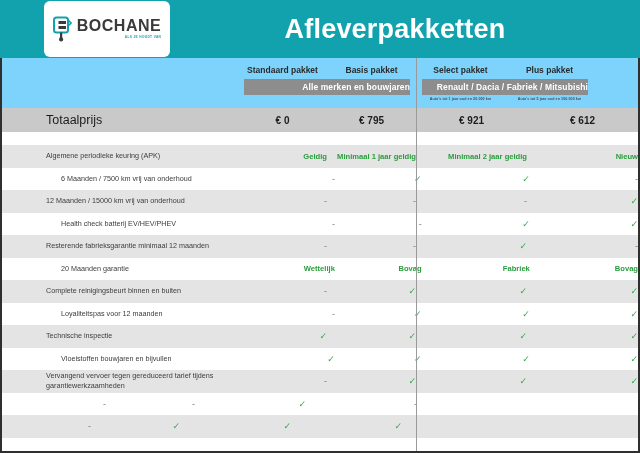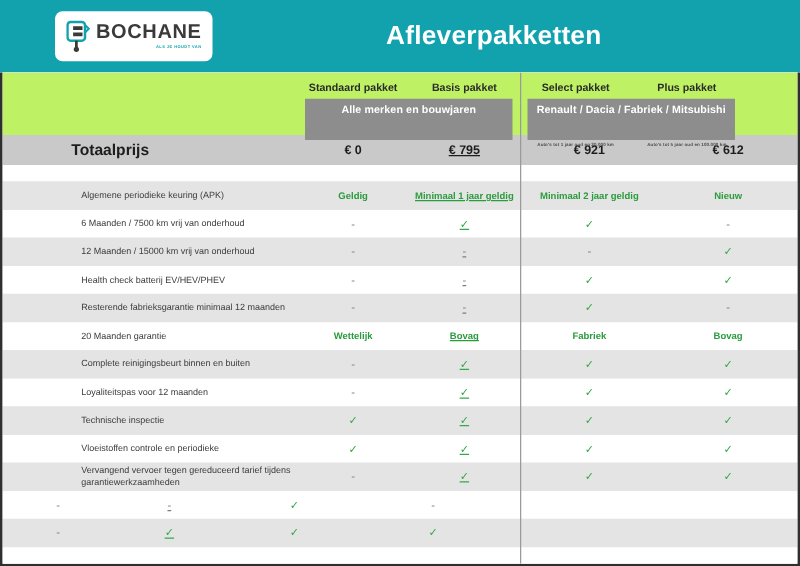--- a/index.html
+++ b/index.html
@@ -18,21 +18,21 @@
   
   .header {
     height: 58px;
     background: #12a2ad;
     display: flex;
     align-items: center;
     position: relative;
   }
   .logo-box {
     width: 126px;
-    height: 40px;
+    height: 56px;
     background: #ffffff;
     border-radius: 6px;
     margin-left: 44px;
     display: flex;
     align-items: center;
     justify-content: center;
     box-sizing: border-box;
     padding: 7px 6px;
   }
   .logo-inner {
@@ -64,21 +64,21 @@
     color: #12a2ad;
     margin-top: 2px;
     font-weight: bold;
   }
   .header-title {
     position: absolute;
     left: 0;
     right: 0;
     text-align: center;
     color: #ffffff;
-    font-size: 21px;
+    font-size: 27px;
     font-weight: bold;
     letter-spacing: 0.2px;
     padding-left: 150px;
     box-sizing: border-box;
     pointer-events: none;
   }
 
   
   .sheet {
     position: relative;
@@ -88,21 +88,21 @@
     box-sizing: border-box;
     border-left: 2px solid #2f2f2f;
     border-right: 2px solid #2f2f2f;
     border-bottom: 2px solid #2f2f2f;
     overflow: hidden;
   }
 
   
   .colhead {
     height: 50px;
-    background: #bef264;
+    background: #7dd3fc;
     display: flex;
     position: relative;
   }
   .colhead .c-label { width: 236px; }
   .colhead .grp {
     display: flex;
     flex-direction: column;
     position: relative;
   }
   .grp-left  { width: 178px; }
@@ -119,22 +119,22 @@
     color: #2b2b2b;
     text-align: center;
     flex: 1;
   }
   .grp-band {
     margin: 4px 6px 0 6px;
     background: #8d8d8d;
     color: #ffffff;
     font-size: 8.5px;
     font-weight: bold;
-    text-align: center;
-    padding: 3px 0 20px 0;
+    text-align: right;
+    padding: 3px 0 3px 0;
     letter-spacing: 0.1px;
   }
   .grp-notes {
     display: flex;
     justify-content: space-around;
     margin-top: 2px;
   }
   .pkg-note {
     flex: 1;
     text-align: center;
@@ -146,71 +146,71 @@
 
   
   .totalrow {
     height: 24px;
     background: #c9c9c9;
     display: flex;
     align-items: center;
   }
   .totalrow .c-label {
     width: 236px;
-    padding-left: 55px;
+    padding-left: 44px;
     box-sizing: border-box;
     font-size: 12.5px;
-    font-weight: bold;
+    font-weight: normal;
     color: #1d1d1d;
   }
   .totalrow .cell {
     font-size: 10px;
     font-weight: bold;
     color: #1d1d1d;
     text-align: center;
   }
 
   .spacer-row { height: 13px; background: #ffffff; }
 
   
   .row {
     display: flex;
     align-items: center;
     min-height: 22.5px;
   }
   .row.alt  { background: #e4e4e4; }
-  .row.base { background: #ffffff; }
+  .row.base { background: #ffffff; margin-left: 15px; }
   .row .c-label {
     width: 236px;
-    padding-left: 63px;
+    padding-left: 44px;
     box-sizing: border-box;
     font-size: 7.2px;
     color: #3c3c3c;
     line-height: 1.45;
   }
   .row .cell {
-    text-align: center;
+    text-align: right;
     font-size: 7.6px;
     color: #2a9c3d;
     font-weight: bold;
   }
   .cell.dash {
     color: #7b7b7b;
     font-weight: normal;
     font-size: 9px;
   }
   .cell.tick {
     color: #36a94a;
     font-size: 9px;
     font-weight: normal;
   }
 
   
   .cell.col0 { width: 89px; }
-  .cell.col1 { width: 89px; text-decoration: underline; }
+  .cell.col1 { width: 89px; }
   .cell.col2 { width: 111px; }
   .cell.col3 { width: 111px; }
 
   
   .divider {
     position: absolute;
     top: 0;
     bottom: 0;
     left: 414px;
     width: 1px;
@@ -345,21 +345,21 @@
         <div class="cell col3 tick">✓</div>
       </div>
       <div class="row alt">
         <div class="c-label">Technische inspectie</div>
         <div class="cell col0 tick">✓</div>
         <div class="cell col1 tick">✓</div>
         <div class="cell col2 tick">✓</div>
         <div class="cell col3 tick">✓</div>
       </div>
       <div class="row base">
-        <div class="c-label">Vloeistoffen controle en periodieke</div>
+        <div class="c-label">Vloeistoffen bouwjaren en bijvullen</div>
         <div class="cell col0 tick">✓</div>
         <div class="cell col1 tick">✓</div>
         <div class="cell col2 tick">✓</div>
         <div class="cell col3 tick">✓</div>
       </div>
       <div class="row alt">
         <div class="c-label">Vervangend vervoer tegen gereduceerd tarief tijdens garantiewerkzaamheden</div>
         <div class="cell col0 dash">-</div>
         <div class="cell col1 tick">✓</div>
         <div class="cell col2 tick">✓</div>

